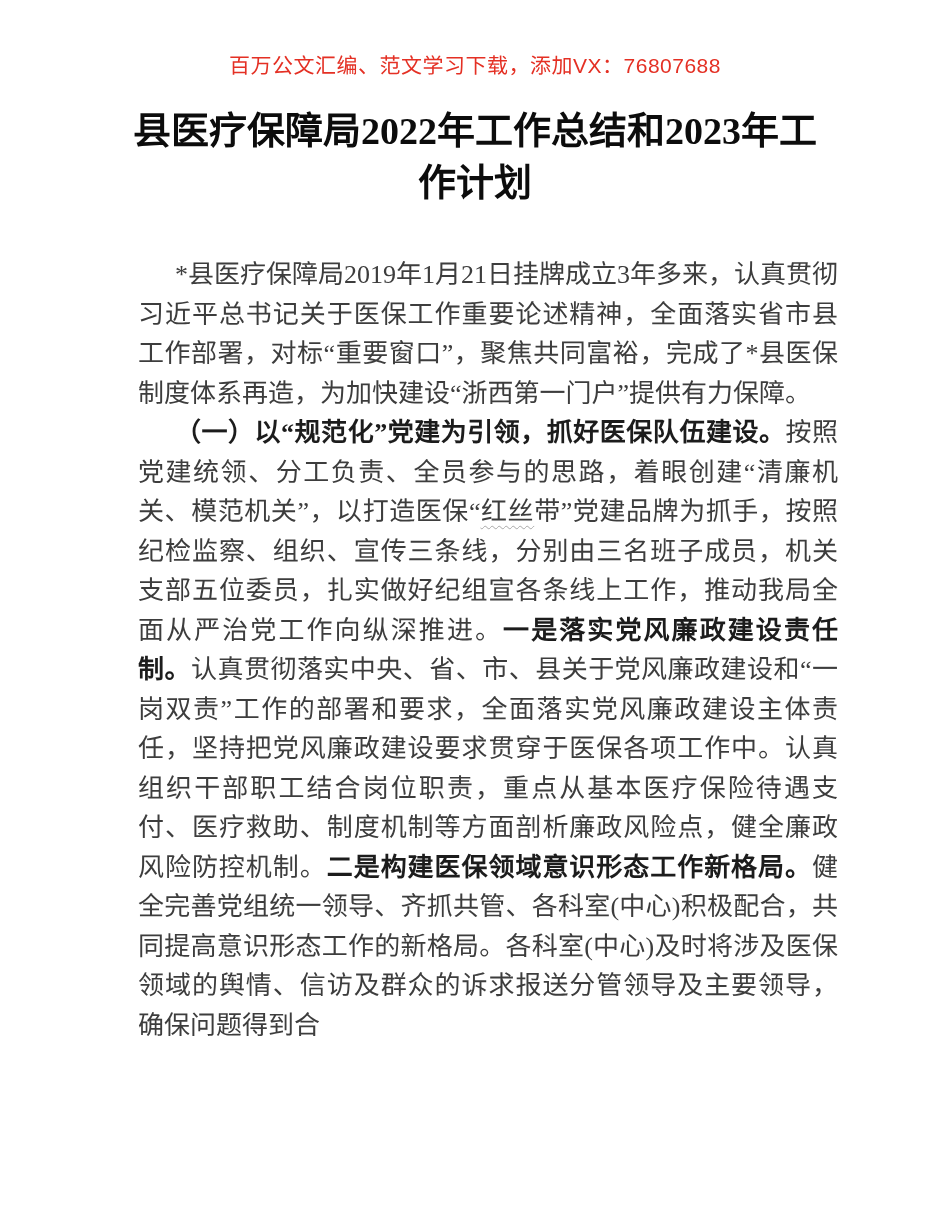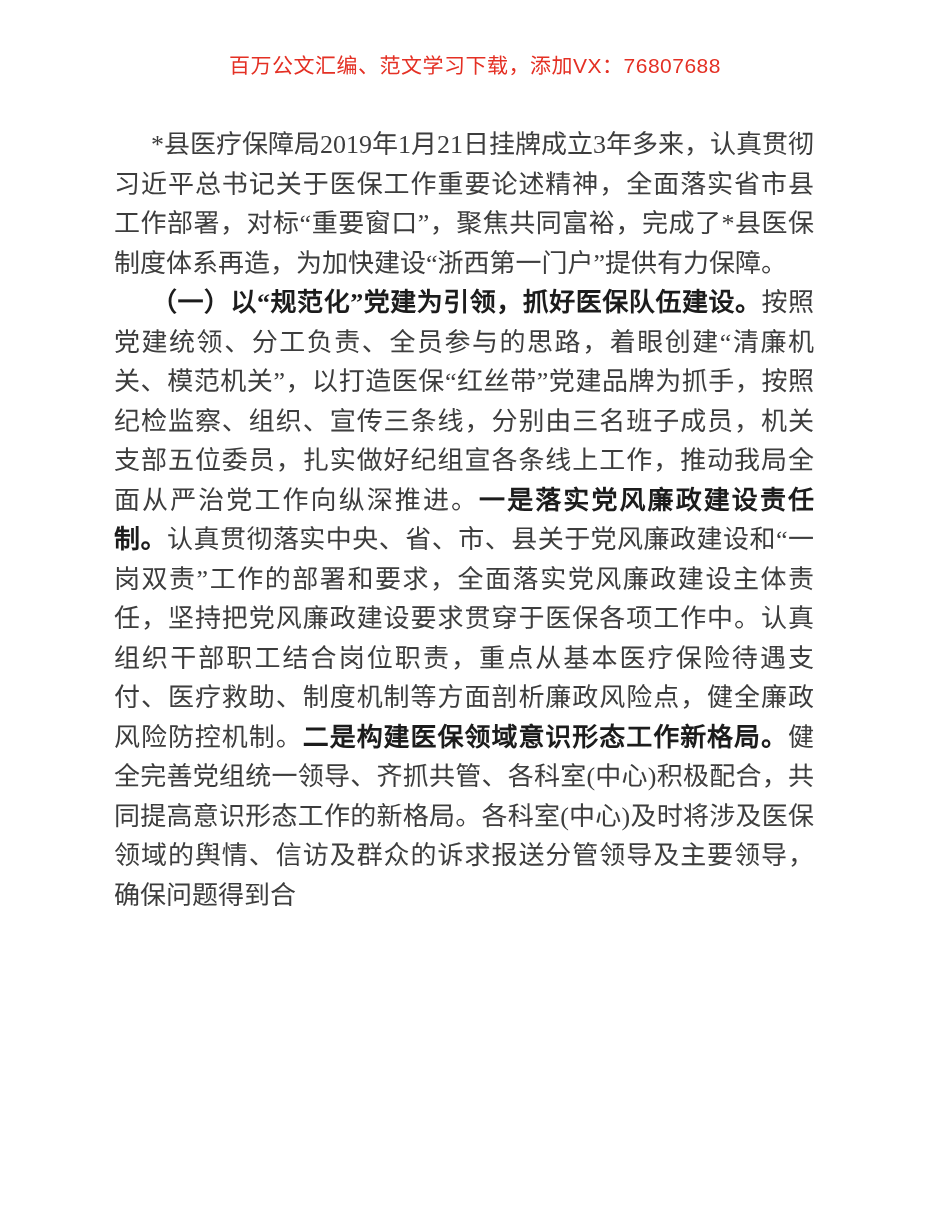--- a/index.html
+++ b/index.html
@@ -27,52 +27,54 @@
   .doc-title {
     margin: 26px auto 0;
     max-width: 705px;
     text-align: center;
     font-weight: bold;
     color: #0c0c0c;
     font-size: 38px;
     line-height: 52px;
   }
   .doc-body {
-    margin: 46px 115px 0 95px;
+    margin: 46px 115px 0 119px;
     width: 700px;
     color: #3d3d3d;
     font-size: 26px;
     line-height: 39.5px;
     text-align: justify;
   }
   .doc-body p {
     margin: 0;
     text-indent: 37px;
   }
   .doc-body p.heading {
     margin-top: 8px;
   }
   .b {
     font-weight: bold;
     color: #1c1c1c;
   }
   .wavy {
+    text-decoration: underline;
     text-decoration-style: wavy;
     text-decoration-color: #a8a8a8;
     text-decoration-thickness: 1px;
     text-underline-offset: 5px;
   }
 </style>
 </head>
 <body>
 
 <div class="page">
 
   <div class="header-notice">百万公文汇编、范文学习下载，添加VX：76807688</div>
 
+  <h1 class="doc-title">县医疗保障局2022年工作总结和2023年工作计划</h1>
 
   <div class="doc-body">
 
     <p>*县医疗保障局2019年1月21日挂牌成立3年多来，认真贯彻习近平总书记关于医保工作重要论述精神，全面落实省市县工作部署，对标“重要窗口”，聚焦共同富裕，完成了*县医保制度体系再造，为加快建设“浙西第一门户”提供有力保障。</p>
 
 
     <p><span class="b">（一）以“规范化”党建为引领，抓好医保队伍建设。</span><span>按照党建统领、分工负责、全员参与的思路，着眼创建“清廉机关、模范机关”，以打造医保“</span><span class="wavy">红丝</span><span>带”党建品牌为抓手，按照纪检监察、组织、宣传三条线，分别由三名班子成员，机关支部五位委员，扎实做好纪组宣各条线上工作，推动我局全面从严治党工作向纵深推进。</span><span class="b">一是落实党风廉政建设责任制。</span><span>认真贯彻落实中央、省、市、县关于党风廉政建设和“一岗双责”工作的部署和要求，全面落实党风廉政建设主体责任，坚持把党风廉政建设要求贯穿于医保各项工作中。认真组织干部职工结合岗位职责，重点从基本医疗保险待遇支付、医疗救助、制度机制等方面剖析廉政风险点，健全廉政风险防控机制。</span><span class="b">二是构建医保领域意识形态工作新格局。</span><span>健全完善党组统一领导、齐抓共管、各科室(中心)积极配合，共同提高意识形态工作的新格局。各科室(中心)及时将涉及医保领域的舆情、信访及群众的诉求报送分管领导及主要领导，确保问题得到合</span></p>
 
   </div>
 

